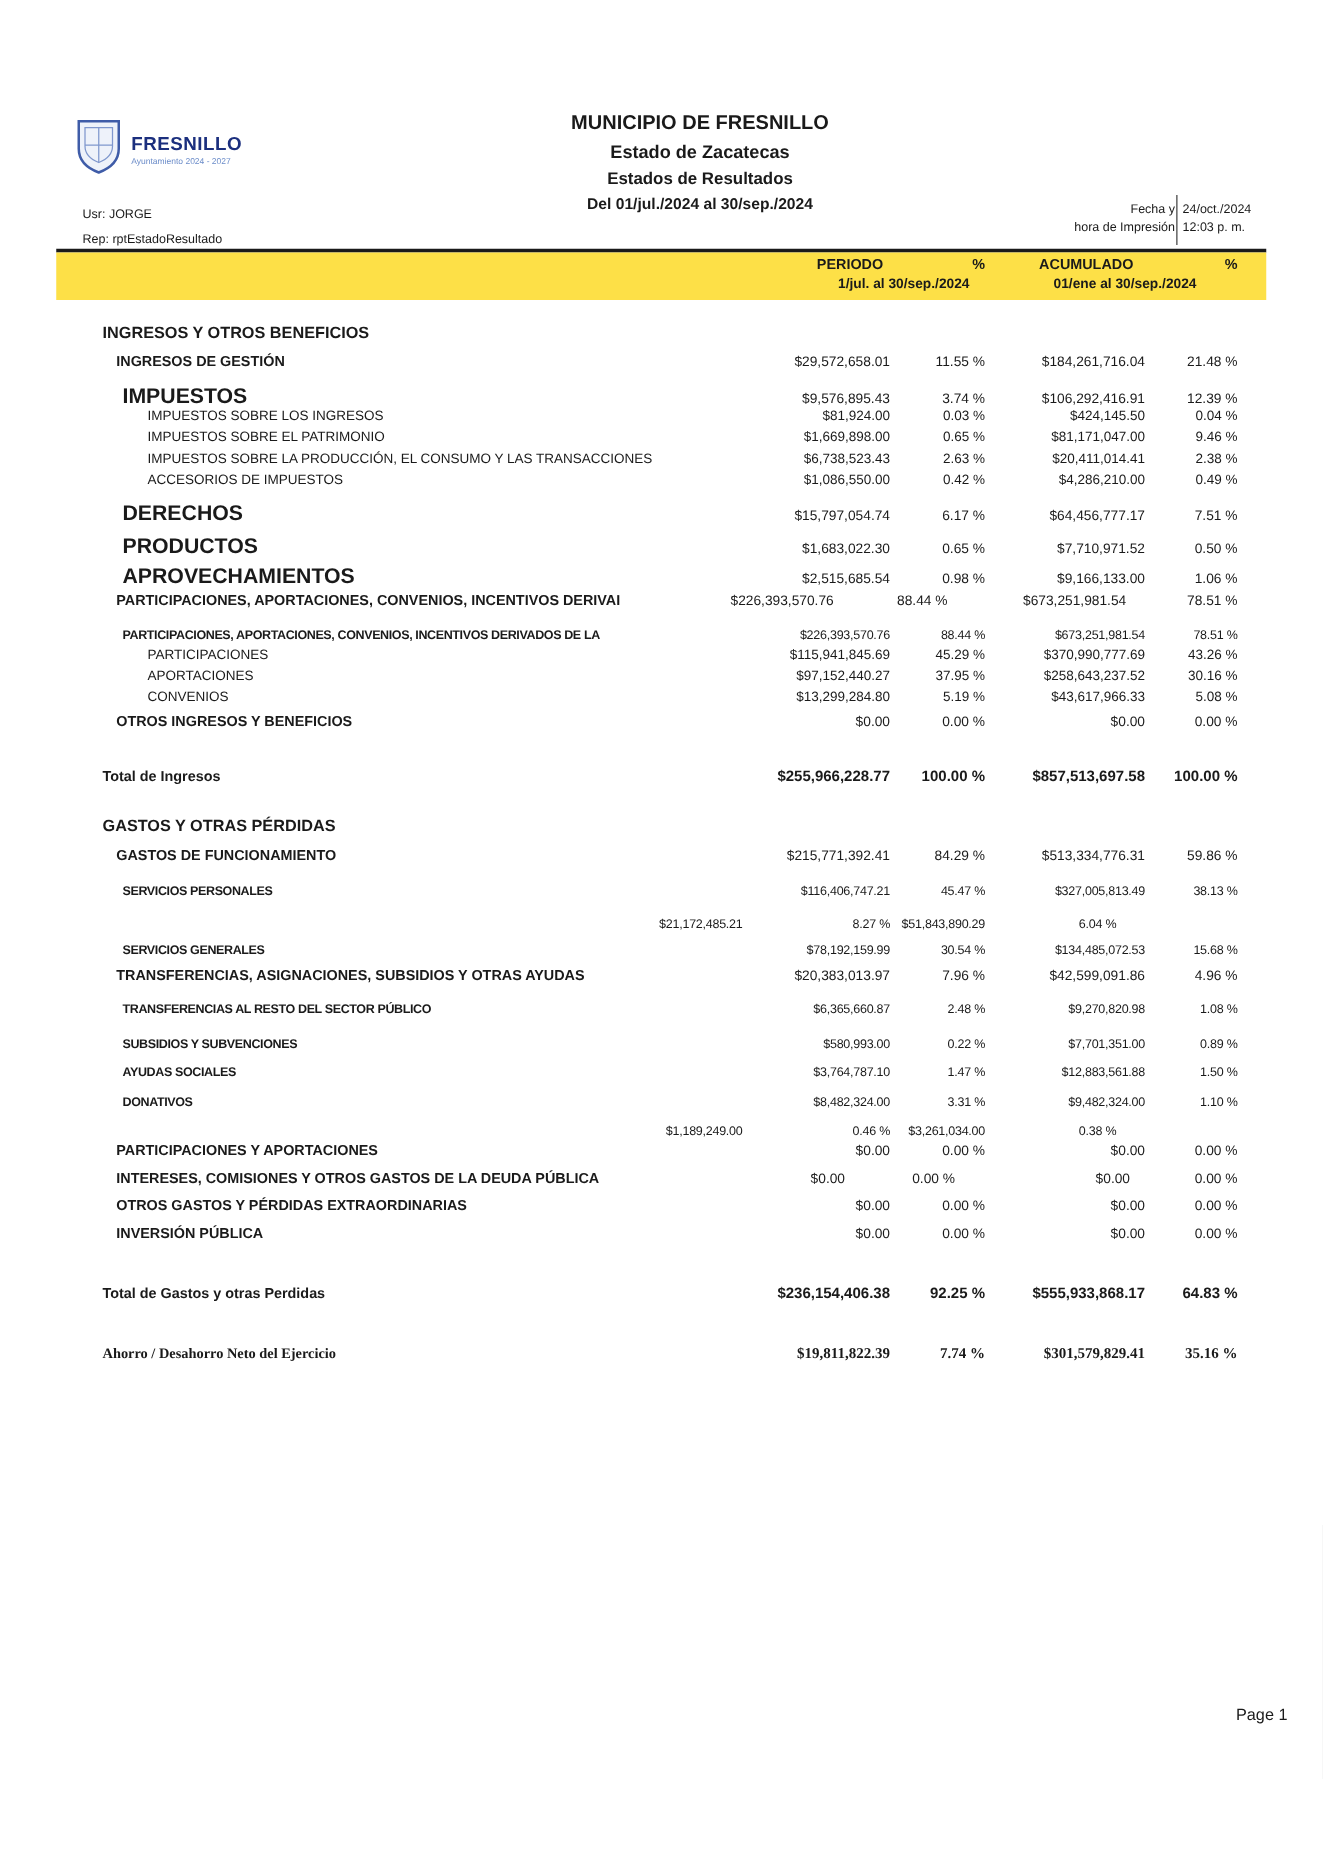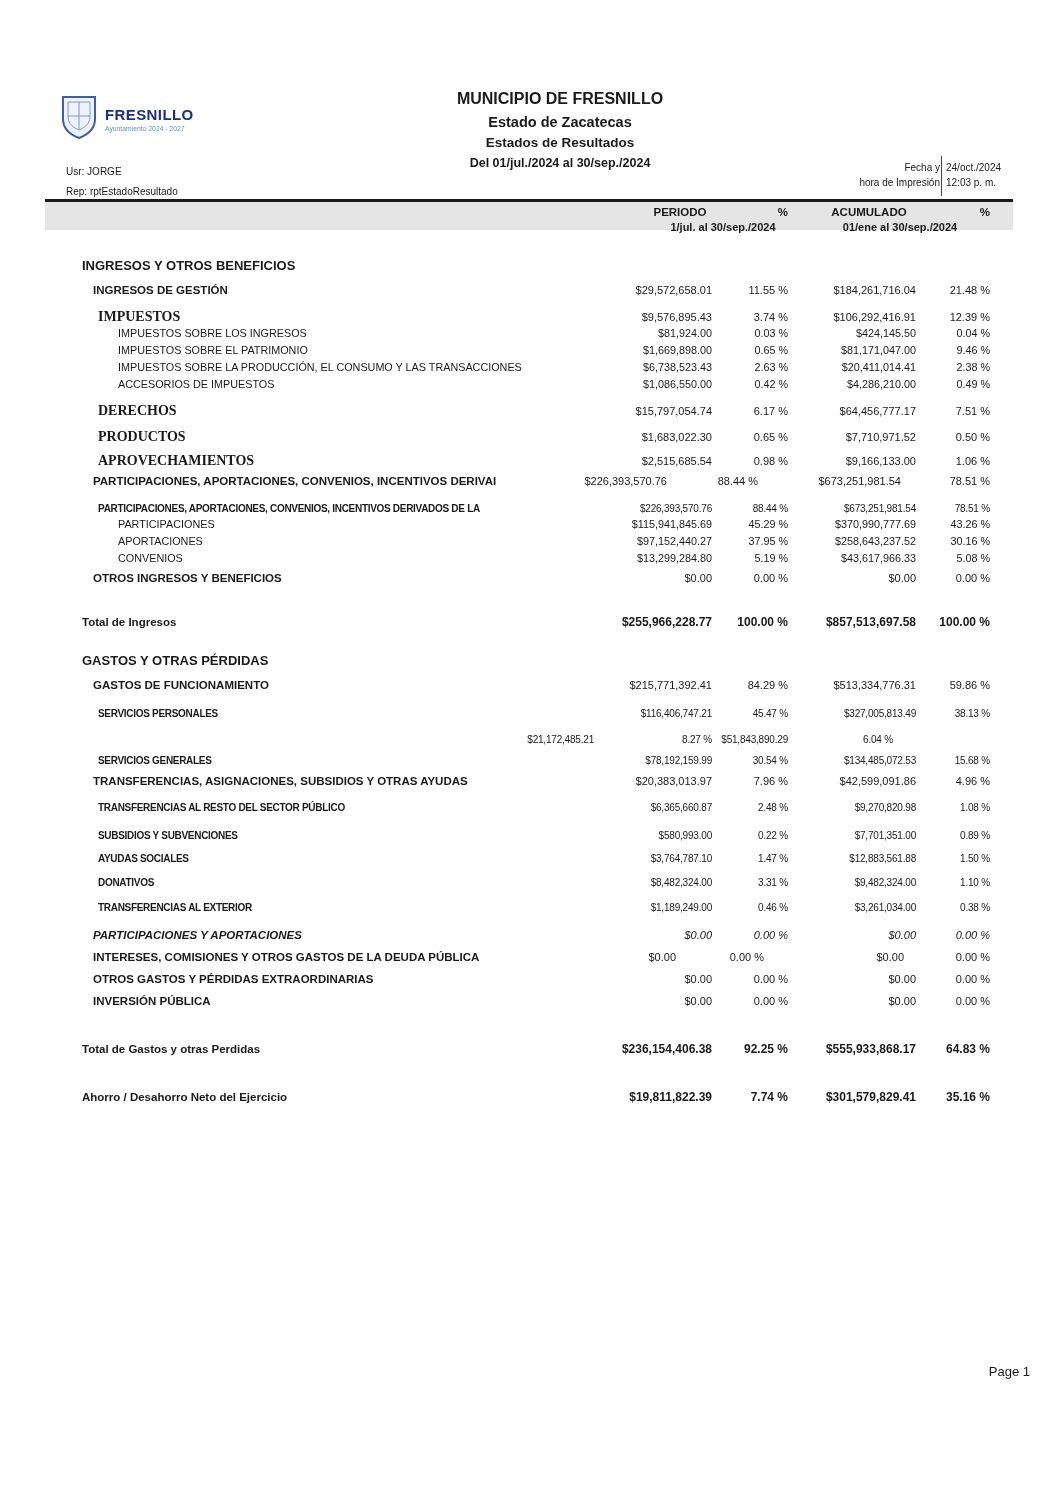--- a/index.html
+++ b/index.html
@@ -19,38 +19,38 @@
   .titles .t3{font-size:13.5px;font-weight:bold;margin-top:5px;}
   .titles .t4{font-size:12.5px;font-weight:bold;margin-top:6px;}
   .meta-left{position:absolute;left:66px;top:166px;font-size:10px;}
   .meta-left .rep{margin-top:9px;}
   .print-block{position:absolute;top:160px;left:780px;width:236px;font-size:10px;}
   .print-labels{position:absolute;right:76px;top:0;text-align:right;line-height:15px;}
   .print-values{position:absolute;left:166px;top:0;line-height:15px;}
   .print-vline{position:absolute;left:161px;top:-4px;width:1px;height:40px;background:#444;}
   
   .rule{position:absolute;left:45px;top:199px;width:968px;height:3px;background:#1a1a1a;}
-  .band{position:absolute;left:45px;top:202px;width:968px;height:28px;background:#e5e5e5;}
+  .band{position:absolute;left:45px;top:202px;width:968px;height:38px;background:#fde047;}
   .band span{position:absolute;font-weight:bold;}
   .band .h-period {left:535px;width:200px;top:4px;text-align:center;font-size:11.5px;}
   .band .h-pct1   {left:683px;width:60px; top:4px;text-align:right; font-size:11.5px;}
   .band .h-accum  {left:724px;width:200px;top:4px;text-align:center;font-size:11.5px;}
   .band .h-pct2   {left:885px;width:60px; top:4px;text-align:right; font-size:11.5px;}
   .band .h-period-range{left:578px;width:200px;top:19px;text-align:center;font-size:11px;}
   .band .h-accum-range {left:755px;width:200px;top:19px;text-align:center;font-size:11px;}
   
   .table{position:absolute;left:45px;top:240px;width:968px;}
   .row{display:grid;grid-template-columns:1fr 118px 76px 128px 97px;align-items:baseline;}
   .row .lbl{overflow:hidden;white-space:nowrap;}
   .row .c{text-align:right;white-space:nowrap;font-weight:normal;}
   .row .c4{padding-right:23px;box-sizing:border-box;}
   .r-section .lbl{padding-left:37px;font-weight:bold;font-size:13px;line-height:16px;}
   .r-group   .lbl{padding-left:48px;font-weight:bold;font-size:11.5px;line-height:16px;}
   .r-group   .c{font-size:11px;}
-  .r-sub     .lbl{padding-left:53px;font-weight:bold;font-size:14px;line-height:16px;font-family:Liberation Serif, serif;}
+  .r-sub     .lbl{padding-left:53px;font-weight:bold;font-size:17px;line-height:16px;}
   .r-sub     .c{font-size:11px;}
   .r-subc    .lbl{padding-left:53px;font-weight:bold;font-size:10px;letter-spacing:-0.3px;line-height:15px;}
   .r-subc    .c{font-size:10px;letter-spacing:-0.2px;}
   .r-detail  .lbl{padding-left:73px;font-weight:normal;font-size:10.8px;line-height:17px;}
   .r-detail  .c{font-size:10.8px;}
   .r-total   .lbl{padding-left:37px;font-weight:bold;font-size:11.5px;line-height:17px;}
   .r-total   .c{font-weight:bold;font-size:12px;}
   
   .page-num{position:absolute;right:68px;top:1364px;font-size:13px;}
 </style>
@@ -293,27 +293,26 @@
         <span class="c c4">1.50 %</span>
       </div>
         <div class="row r-subc" style="margin-top: 9px;">
         <span class="lbl">DONATIVOS</span>
         <span class="c c1">$8,482,324.00</span>
         <span class="c c2">3.31 %</span>
         <span class="c c3">$9,482,324.00</span>
         <span class="c c4">1.10 %</span>
       </div>
         <div class="row r-subc" style="margin-top: 10px;">
-        <span class="lbl">TRANSFERENCIAS AL EXTERIOR</span>
         <span class="c c1">$1,189,249.00</span>
         <span class="c c2">0.46 %</span>
         <span class="c c3">$3,261,034.00</span>
         <span class="c c4">0.38 %</span>
       </div>
-        <div class="row r-group" style="margin-top: 12px; font-style: italic;">
+        <div class="row r-group" style="margin-top: 2px;">
         <span class="lbl">PARTICIPACIONES Y APORTACIONES</span>
         <span class="c c1">$0.00</span>
         <span class="c c2">0.00 %</span>
         <span class="c c3">$0.00</span>
         <span class="c c4">0.00 %</span>
       </div>
         <div class="row r-group" style="margin-top: 6px; gap: 12px;">
         <span class="lbl">INTERESES, COMISIONES Y OTROS GASTOS DE LA DEUDA PÚBLICA</span>
         <span class="c c1">$0.00</span>
         <span class="c c2">0.00 %</span>
@@ -334,21 +333,21 @@
         <span class="c c3">$0.00</span>
         <span class="c c4">0.00 %</span>
       </div>
         <div class="row r-total" style="margin-top: 32px;">
         <span class="lbl">Total de Gastos y otras Perdidas</span>
         <span class="c c1">$236,154,406.38</span>
         <span class="c c2">92.25 %</span>
         <span class="c c3">$555,933,868.17</span>
         <span class="c c4">64.83 %</span>
       </div>
-        <div class="row r-total" style="margin-top: 31px;">
+        <div class="row r-total" style="margin-top: 31px; font-family: Liberation Serif, serif;">
         <span class="lbl">Ahorro / Desahorro Neto del Ejercicio</span>
         <span class="c c1">$19,811,822.39</span>
         <span class="c c2">7.74 %</span>
         <span class="c c3">$301,579,829.41</span>
         <span class="c c4">35.16 %</span>
       </div>
       </div>
   </div>
 
   <div class="page-num">Page 1</div>

